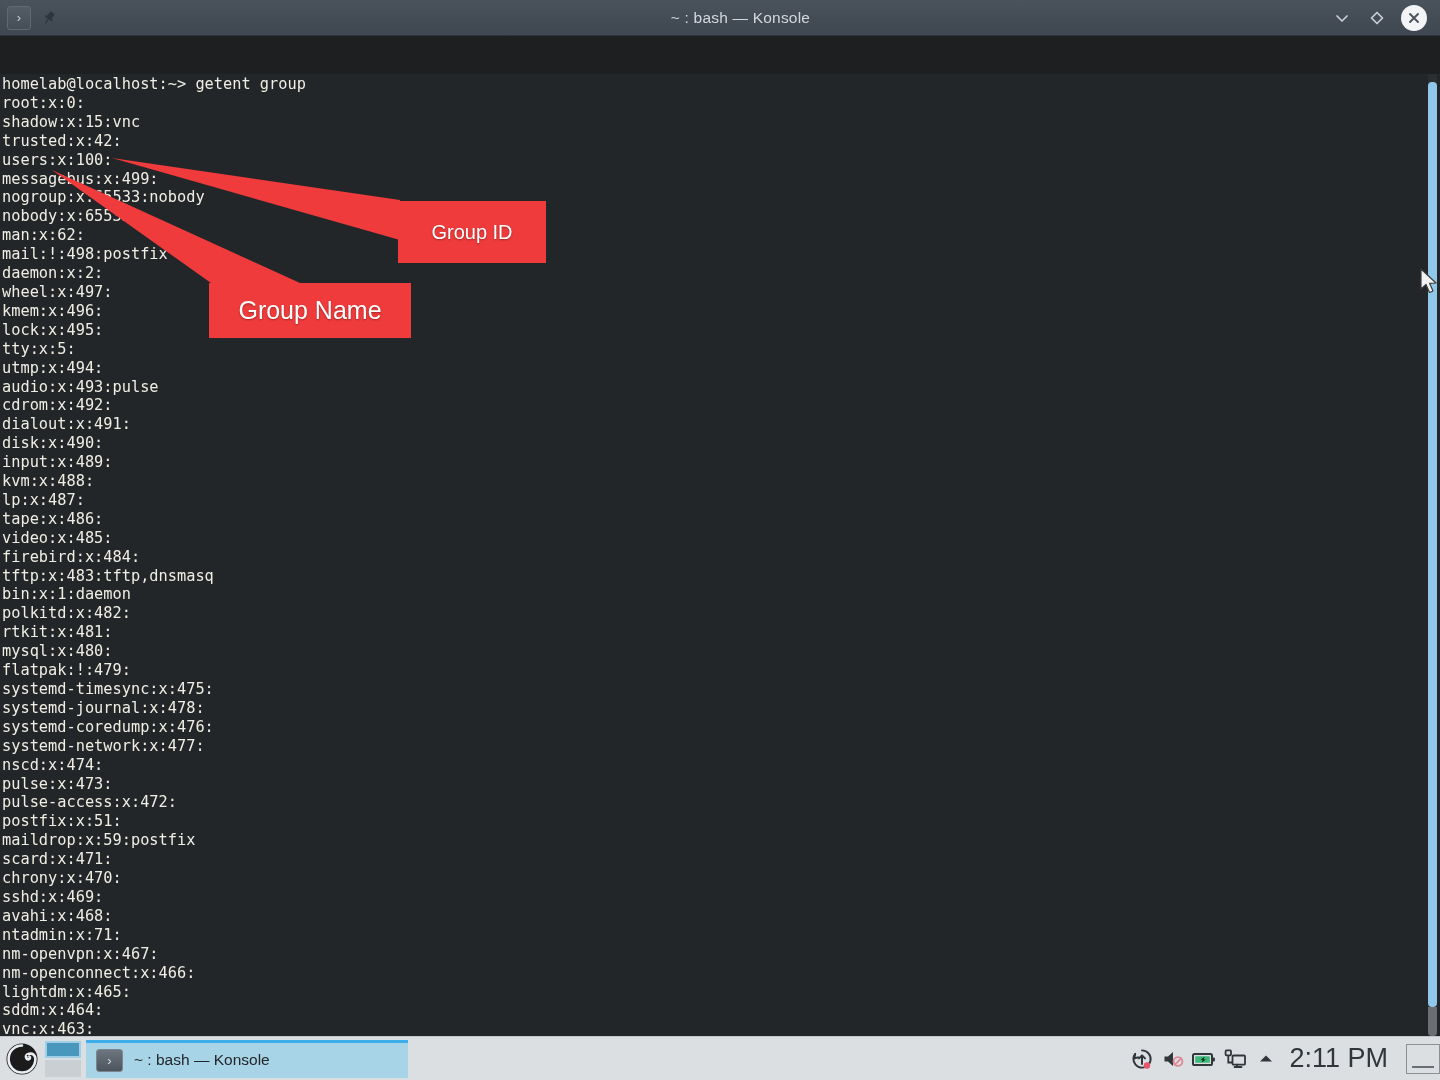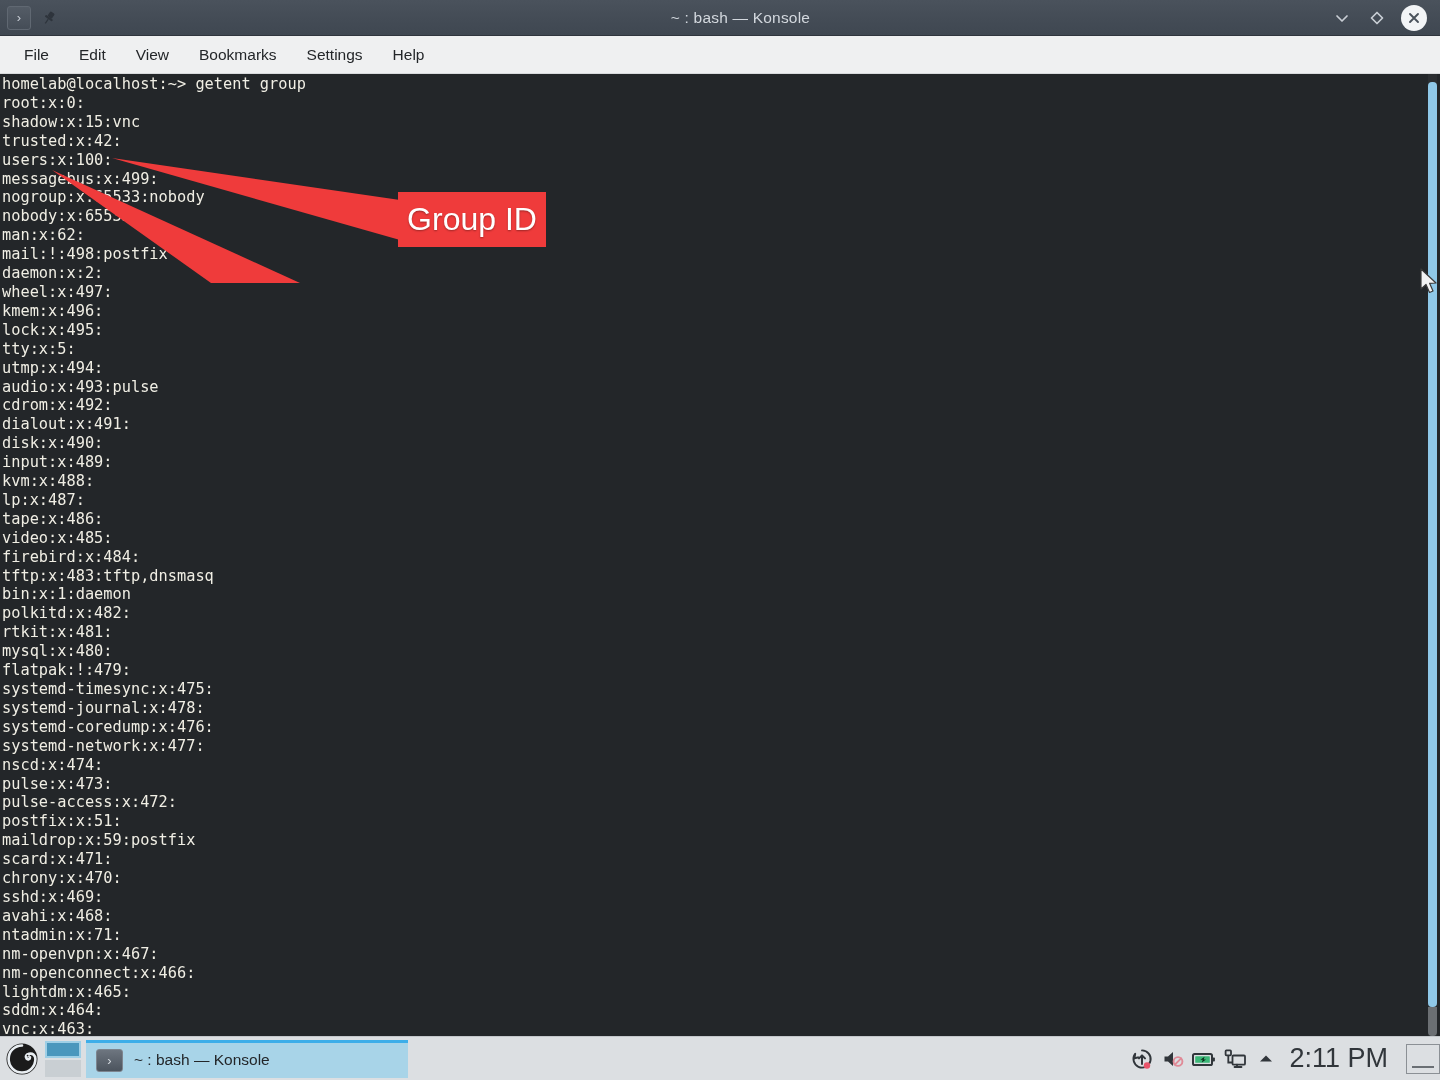--- a/index.html
+++ b/index.html
@@ -86,21 +86,21 @@
   
   .annot-layer { position: absolute; left: 0; top: 0; width: 1440px; height: 1080px; pointer-events: none; }
   .callout {
     position: absolute;
     background: #ef3b3b;
     color: #ffffff;
     font-family: "Liberation Sans", sans-serif;
     display: flex; align-items: center; justify-content: center;
     text-shadow: 0 1px 2px rgba(0,0,0,.35);
   }
-  #callout-gid { left: 398px; top: 192px; width: 148px; height: 55px; font-size: 32px; }
+  #callout-gid { left: 398px; top: 201px; width: 148px; height: 62px; font-size: 20px; }
   #callout-gname { left: 209px; top: 283px; width: 202px; height: 55px; font-size: 25px; }
 
   
   .taskbar {
     position: absolute; left: 0; top: 1036px; width: 1440px; height: 44px;
     background: #dcdfe2;
     border-top: 1px solid #c3c7cb;
     display: flex; align-items: center;
   }
   .launcher { width: 44px; height: 44px; display: flex; align-items: center; justify-content: center; }
@@ -169,28 +169,20 @@
           </svg>
       </div>
       <div class="winbtn close">
         <svg width="18" height="18" viewBox="0 0 18 18">
             <path d="M5 5 L13 13 M13 5 L5 13" stroke="#4a525c" stroke-width="1.9" stroke-linecap="round"></path>
           </svg>
       </div>
     </div>
   </div>
 
-  <div class="menubar">
-    <div class="menu-item">File</div>
-    <div class="menu-item">Edit</div>
-    <div class="menu-item">View</div>
-    <div class="menu-item">Bookmarks</div>
-    <div class="menu-item">Settings</div>
-    <div class="menu-item">Help</div>
-  </div>
 
   <div class="terminal">
     <div class="term-text" id="term-text"><div class="term-line">homelab@localhost:~&gt; getent group</div><div class="term-line">root:x:0:</div><div class="term-line">shadow:x:15:vnc</div><div class="term-line">trusted:x:42:</div><div class="term-line">users:x:100:</div><div class="term-line">messagebus:x:499:</div><div class="term-line">nogroup:x:65533:nobody</div><div class="term-line">nobody:x:65533:</div><div class="term-line">man:x:62:</div><div class="term-line">mail:!:498:postfix</div><div class="term-line">daemon:x:2:</div><div class="term-line">wheel:x:497:</div><div class="term-line">kmem:x:496:</div><div class="term-line">lock:x:495:</div><div class="term-line">tty:x:5:</div><div class="term-line">utmp:x:494:</div><div class="term-line">audio:x:493:pulse</div><div class="term-line">cdrom:x:492:</div><div class="term-line">dialout:x:491:</div><div class="term-line">disk:x:490:</div><div class="term-line">input:x:489:</div><div class="term-line">kvm:x:488:</div><div class="term-line">lp:x:487:</div><div class="term-line">tape:x:486:</div><div class="term-line">video:x:485:</div><div class="term-line">firebird:x:484:</div><div class="term-line">tftp:x:483:tftp,dnsmasq</div><div class="term-line">bin:x:1:daemon</div><div class="term-line">polkitd:x:482:</div><div class="term-line">rtkit:x:481:</div><div class="term-line">mysql:x:480:</div><div class="term-line">flatpak:!:479:</div><div class="term-line">systemd-timesync:x:475:</div><div class="term-line">systemd-journal:x:478:</div><div class="term-line">systemd-coredump:x:476:</div><div class="term-line">systemd-network:x:477:</div><div class="term-line">nscd:x:474:</div><div class="term-line">pulse:x:473:</div><div class="term-line">pulse-access:x:472:</div><div class="term-line">postfix:x:51:</div><div class="term-line">maildrop:x:59:postfix</div><div class="term-line">scard:x:471:</div><div class="term-line">chrony:x:470:</div><div class="term-line">sshd:x:469:</div><div class="term-line">avahi:x:468:</div><div class="term-line">ntadmin:x:71:</div><div class="term-line">nm-openvpn:x:467:</div><div class="term-line">nm-openconnect:x:466:</div><div class="term-line">lightdm:x:465:</div><div class="term-line">sddm:x:464:</div><div class="term-line">vnc:x:463:</div></div>
   </div>
 
   <div class="scrollbar">
     <div class="sb-track"></div>
     <div class="sb-thumb"></div>
     <div class="sb-bottom"></div>
   </div>
@@ -202,20 +194,23 @@
 
   <div class="annot-layer">
     <svg width="1440" height="1080" style="position:absolute;left:0;top:0;">
 
       <polygon points="112,158 400,200 400,240" fill="#ef3b3b"></polygon>
 
       <polygon points="52,170 300,283 211,283" fill="#ef3b3b"></polygon>
     </svg>
     <div class="callout" id="callout-gid">
       <span>Group ID</span>
+    </div>
+    <div class="callout" id="callout-gname">
+      <span>Group Name</span>
     </div>
   </div>
 
   <div class="taskbar">
     <div class="launcher">
       <svg width="34" height="34" viewBox="0 0 34 34">
         <circle cx="17" cy="17" r="15.5" fill="#1b1b1b"></circle>
         <path d="M17 3.5 C9.5 3.5 3.6 9.5 3.6 17 C3.6 24.5 9.5 30.5 17 30.5 C24.5 30.5 30.4 24.5 30.4 17 C30.4 13 27.5 11 24 11.8 C21 12.5 20 15 21.5 16.6 C22.8 18 25 17.2 25 15.4" fill="none" stroke="#e9eef2" stroke-width="2.6" stroke-linecap="round"></path>
         <circle cx="22.6" cy="13.6" r="2.1" fill="#e9eef2"></circle>
         <circle cx="22.6" cy="13.6" r="0.9" fill="#1b1b1b"></circle>

